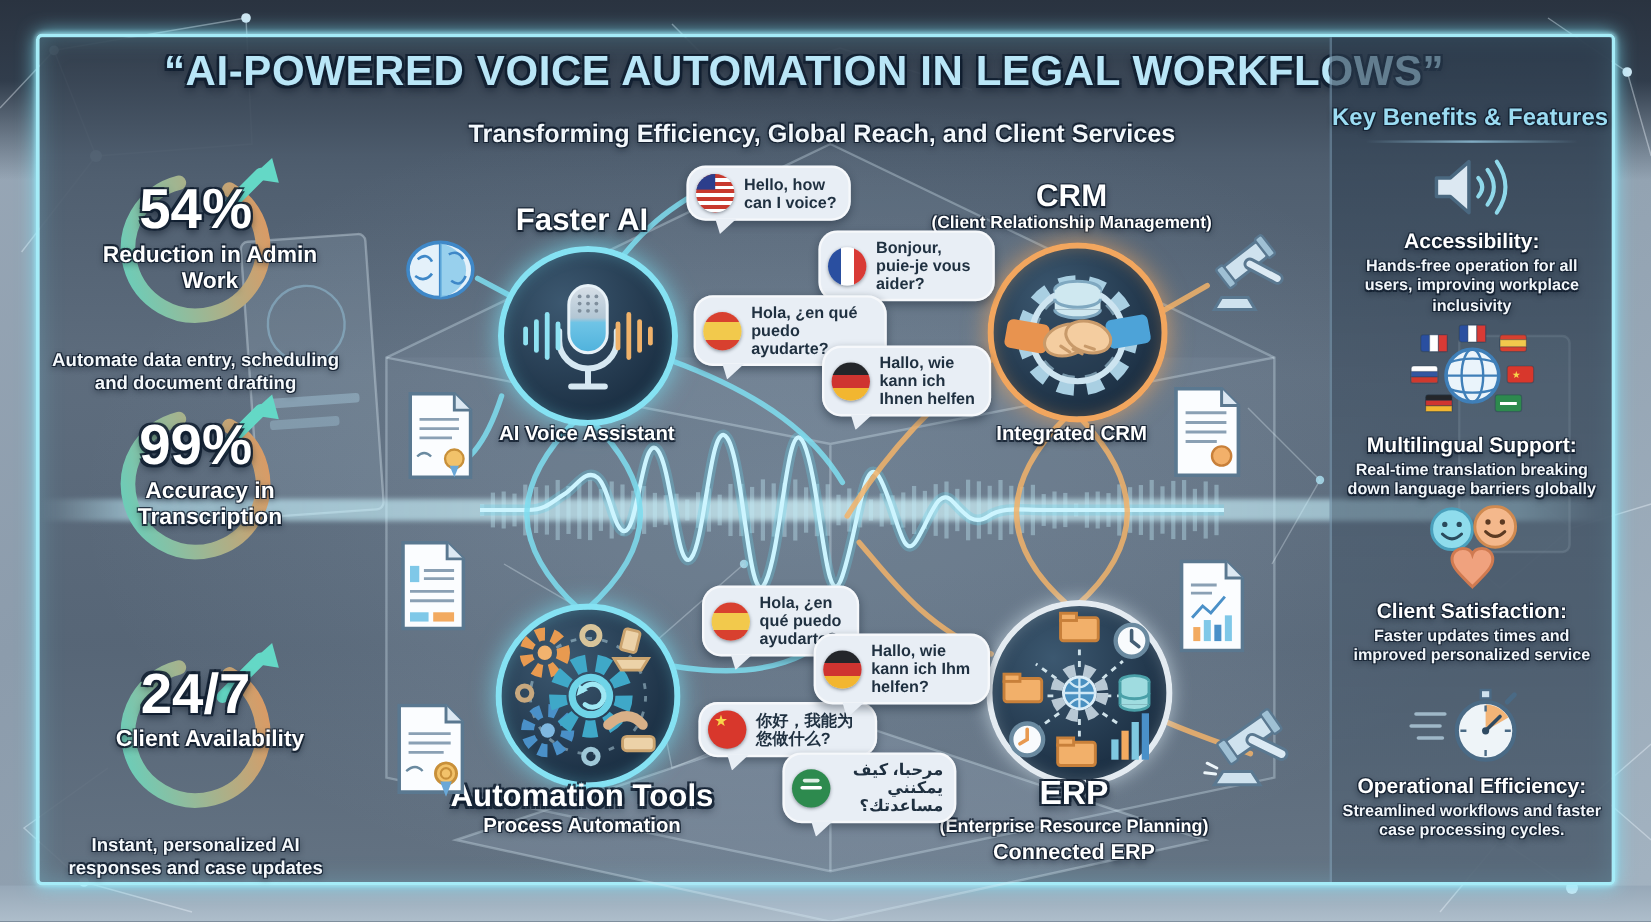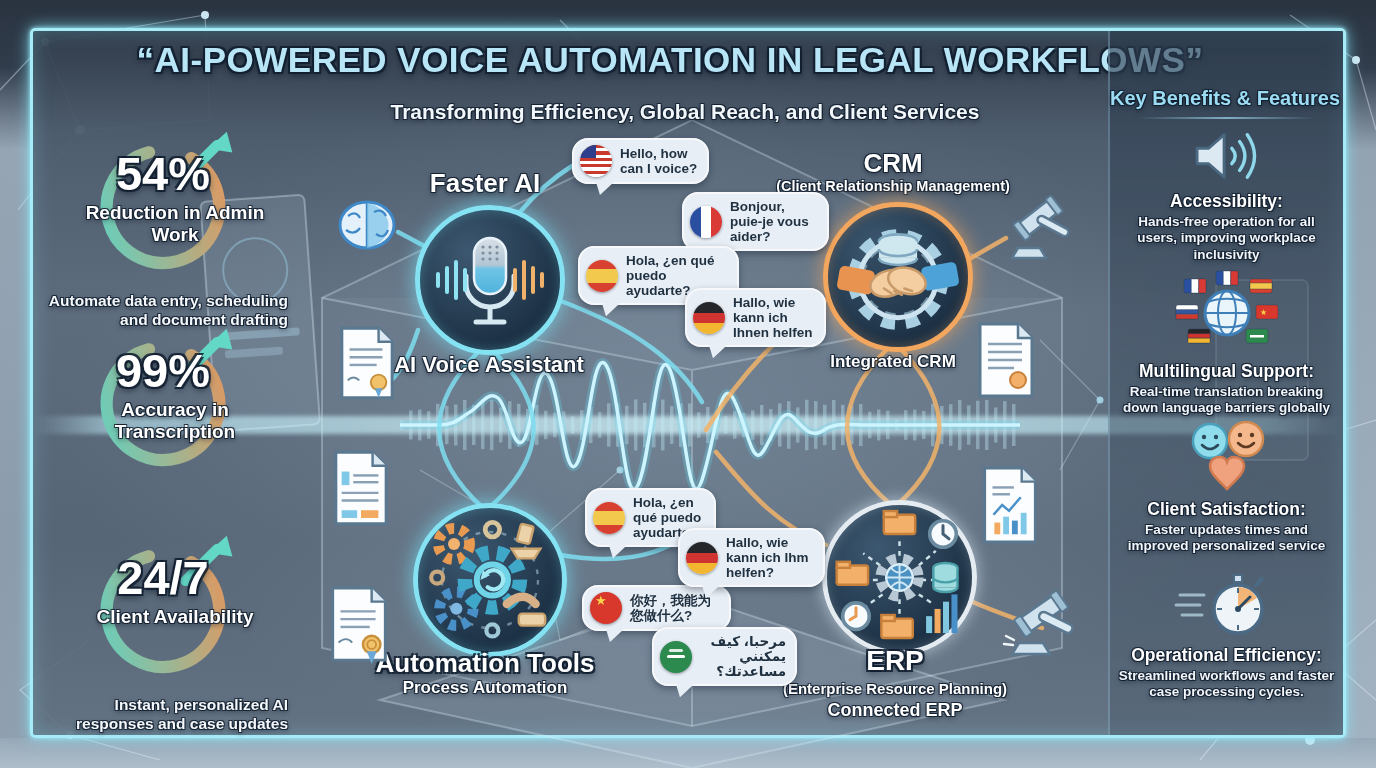--- a/index.html
+++ b/index.html
@@ -25,21 +25,21 @@
   .outl2{text-shadow:-2px -2px 0 rgba(16,30,48,.85),2px -2px 0 rgba(16,30,48,.85),-2px 2px 0 rgba(16,30,48,.85),2px 2px 0 rgba(16,30,48,.85),0 3px 7px rgba(6,16,30,.7);}
   #main-title{left:120px;top:40px;width:1100px;text-align:center;font-size:35px;font-weight:bold;
     letter-spacing:.5px;color:#b9e6f7;}
   #subtitle{left:220px;top:100px;width:930px;text-align:center;font-size:21px;font-weight:bold;color:#f2f7fb;}
   
   .stat{width:250px;left:38px;text-align:center;color:#fff;}
   .ringbox{position:relative;height:150px;}
   .ring-svg{position:absolute;left:45px;top:0;}
   .stat-value{position:absolute;left:0;width:100%;top:18px;font-size:47px;font-weight:bold;color:#fff;}
   .stat-label{position:absolute;left:30px;width:190px;top:74px;font-size:19px;line-height:1.15;font-weight:bold;color:#fff;margin-left:12px;}
-  .stat-desc{margin-top:14px;font-size:15.5px;line-height:1.2;font-weight:bold;color:#f4f8fb;text-align:right;}
+  .stat-desc{margin-top:14px;font-size:15.5px;line-height:1.2;font-weight:bold;color:#f4f8fb;}
   
   .node-circle{border-radius:50%;background:radial-gradient(circle at 35% 30%,#3c5870,#1c3044 72%);}
   .ring-cyan{border:5px solid #85e2f3;box-shadow:0 0 20px rgba(120,225,245,.75),inset 0 0 12px rgba(120,225,245,.3);}
   .ring-orange{border:5px solid #f2a65e;box-shadow:0 0 20px rgba(242,166,94,.7),inset 0 0 12px rgba(242,166,94,.3);}
   .ring-silver{border:5px solid #e4ebf1;box-shadow:0 0 16px rgba(220,235,245,.65),inset 0 0 12px rgba(220,235,245,.25);}
   .node-label{text-align:center;color:#fff;font-weight:bold;}
   
   .bubble{display:flex;align-items:center;gap:8px;background:#e8eef5;border-radius:16px;
     padding:7px 11px 7px 8px;box-shadow:0 3px 7px rgba(18,30,46,.4),inset 0 0 0 2px rgba(255,255,255,.6);
     color:#1f3040;font-weight:bold;font-size:13.5px;line-height:1.12;}
@@ -308,21 +308,21 @@
           <line x1="45" y1="60" x2="45" y2="80"></line>
       </g>
       <g stroke="#f0b26a" stroke-width="4" stroke-linecap="round">
         <line x1="95" y1="60" x2="95" y2="80"></line>
           <line x1="104" y1="52" x2="104" y2="88"></line>
         <line x1="113" y1="58" x2="113" y2="82"></line>
           <line x1="122" y1="64" x2="122" y2="76"></line>
       </g>
     </svg>
   </div>
-  <div class="abs node-label outl" style="left:389px;top:352px;width:200px;font-size:22px">AI Voice Assistant</div>
+  <div class="abs node-label outl" style="left:389px;top:352px;width:200px;font-size:17px">AI Voice Assistant</div>
 
   <div class="abs node-label outl" style="left:793px;top:148px;width:200px;font-size:26px">CRM</div>
   <div class="abs node-label outl" style="left:743px;top:178px;width:300px;font-size:14.5px">(Client Relationship Management)</div>
   <div class="abs node-circle ring-orange" style="left:823px;top:202px;width:140px;height:140px">
     <svg width="140" height="140" viewBox="0 0 110 110">
       <circle cx="55" cy="57" r="33" fill="none" stroke="#a9cfe2" stroke-width="13" stroke-dasharray="10 8"></circle>
       <circle cx="55" cy="57" r="30" fill="rgba(40,60,80,.4)" stroke="#cde4f0" stroke-width="4"></circle>
       <g>
         <ellipse cx="55" cy="27" rx="15" ry="5.5" fill="#cfe8f0" stroke="#7fa8c0" stroke-width="2"></ellipse>
         <rect x="40" y="27" width="30" height="13" fill="#cfe8f0"></rect>

